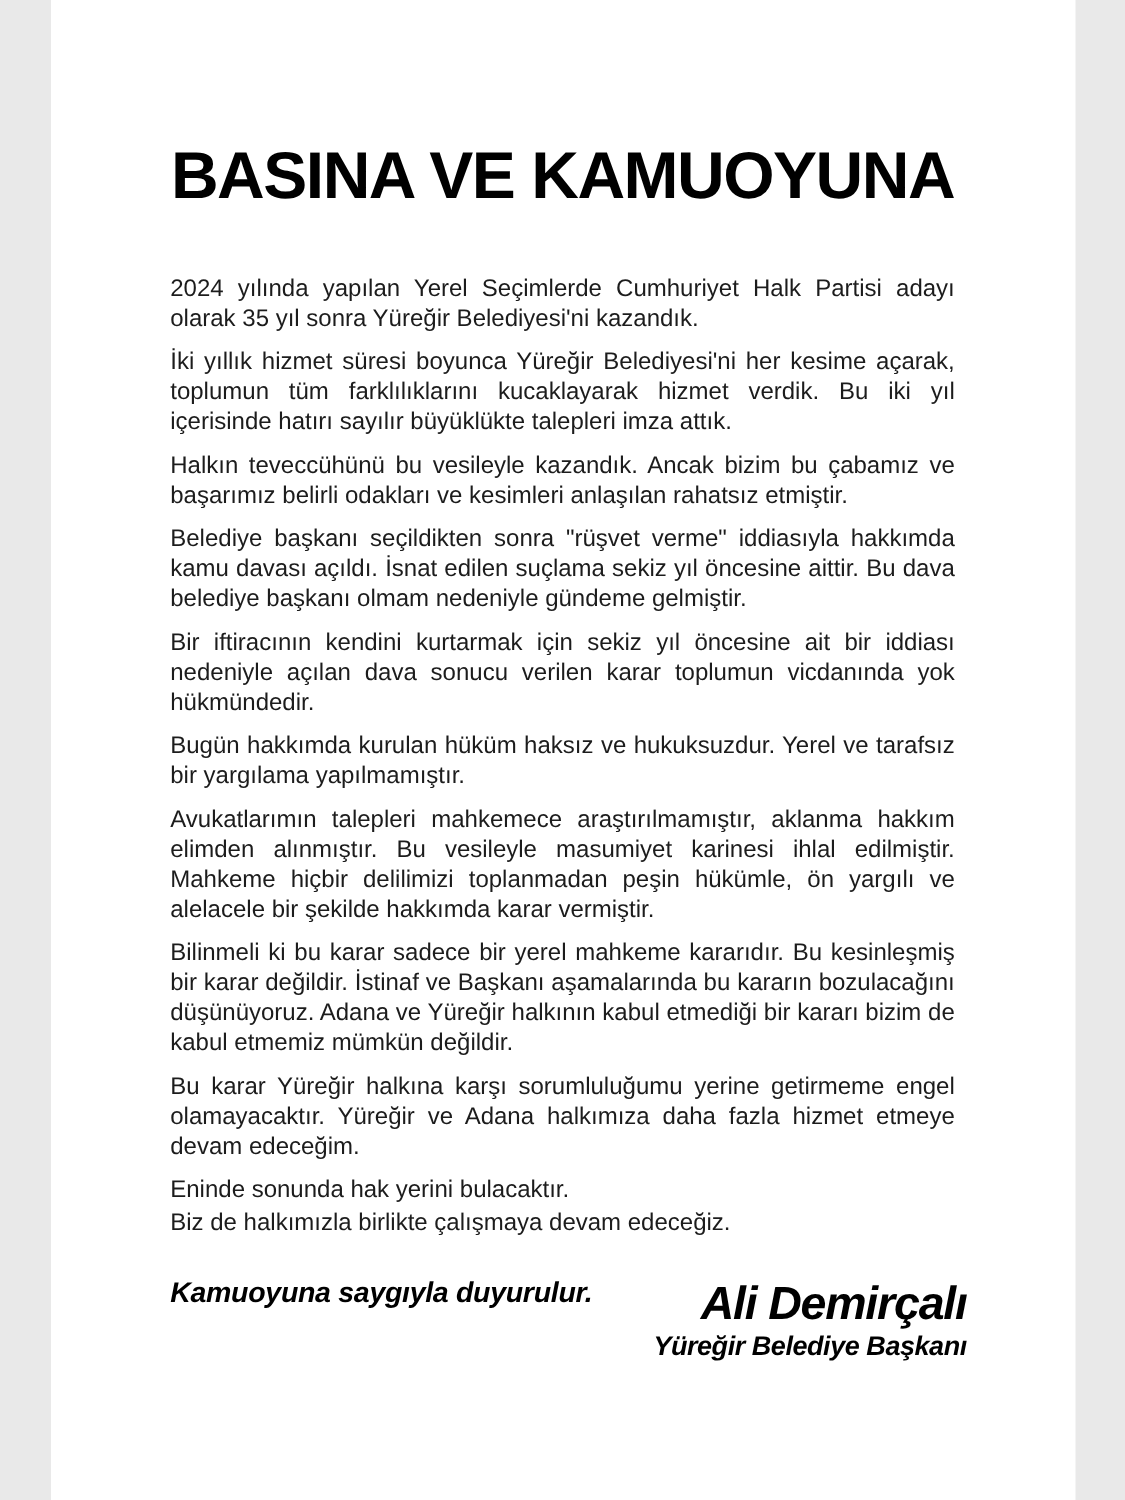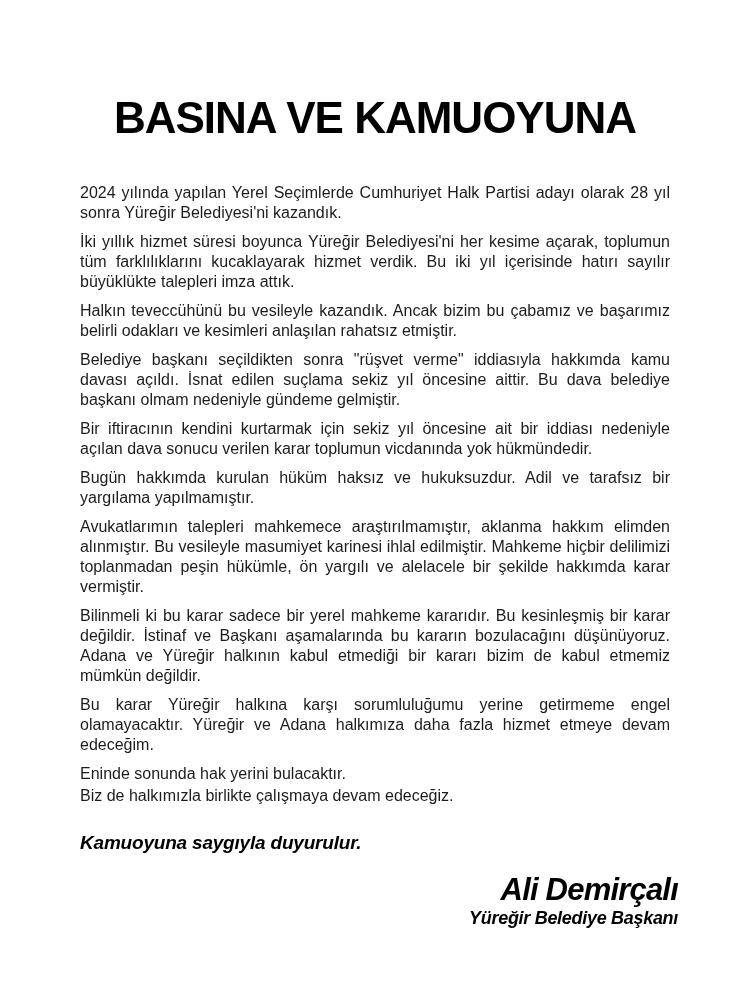--- a/index.html
+++ b/index.html
@@ -7,21 +7,21 @@
     --text: #1c1c1c;
     --heading: #000000;
   }
   * { margin: 0; padding: 0; box-sizing: border-box; }
   html, body {
     background: #e9e9e9;
     font-family: "Liberation Sans", "DejaVu Sans", sans-serif;
   }
   .page {
     position: relative;
-    width: 750px;
+    width: 683px;
     height: 1000px;
     background: var(--background, #ffffff);
     margin: 0 auto;
     overflow: hidden;
   }
   .title {
     margin-top: 93px;
     text-align: center;
     font-size: 44px;
     font-weight: 800;
@@ -45,21 +45,21 @@
   .closing {
     margin: 26px 80px 0 80px;
     font-size: 19px;
     font-weight: 800;
     letter-spacing: -0.2px;
     color: var(--heading, #000);
     font-style: italic;
   }
   .signature {
     position: absolute;
-    top: 872px;
+    top: 851px;
     right: 72px;
     text-align: right;
     font-style: italic;
     font-weight: 800;
     color: var(--heading, #000);
   }
   .sig-name {
     font-size: 31px;
     line-height: 36px;
     letter-spacing: -0.8px;
@@ -71,26 +71,26 @@
   }
 </style>
 </head>
 <body>
 
 <div class="page">
 
   <h1 class="title">BASINA VE KAMUOYUNA</h1>
 
   <div class="body-text">
-    <p>2024 yılında yapılan Yerel Seçimlerde Cumhuriyet Halk Partisi adayı olarak 28 yıl sonra Yüreğir Belediyesi'ni kazandık.</p>
+    <p>2024 yılında yapılan Yerel Seçimlerde Cumhuriyet Halk Partisi adayı olarak 35 yıl sonra Yüreğir Belediyesi'ni kazandık.</p>
     <p>İki yıllık hizmet süresi boyunca Yüreğir Belediyesi'ni her kesime açarak, toplumun tüm farklılıklarını kucaklayarak hizmet verdik. Bu iki yıl içerisinde hatırı sayılır büyüklükte talepleri imza attık.</p>
     <p>Halkın teveccühünü bu vesileyle kazandık. Ancak bizim bu çabamız ve başarımız belirli odakları ve kesimleri anlaşılan rahatsız etmiştir.</p>
     <p>Belediye başkanı seçildikten sonra "rüşvet verme" iddiasıyla hakkımda kamu davası açıldı. İsnat edilen suçlama sekiz yıl öncesine aittir. Bu dava belediye başkanı olmam nedeniyle gündeme gelmiştir.</p>
     <p>Bir iftiracının kendini kurtarmak için sekiz yıl öncesine ait bir iddiası nedeniyle açılan dava sonucu verilen karar toplumun vicdanında yok hükmündedir.</p>
-    <p>Bugün hakkımda kurulan hüküm haksız ve hukuksuzdur. Adil ve tarafsız bir yargılama yapılmamıştır.</p>
+    <p>Bugün hakkımda kurulan hüküm haksız ve hukuksuzdur. Yerel ve tarafsız bir yargılama yapılmamıştır.</p>
     <p>Avukatlarımın talepleri mahkemece araştırılmamıştır, aklanma hakkım elimden alınmıştır. Bu vesileyle masumiyet karinesi ihlal edilmiştir. Mahkeme hiçbir delilimizi toplanmadan peşin hükümle, ön yargılı ve alelacele bir şekilde hakkımda karar vermiştir.</p>
     <p>Bilinmeli ki bu karar sadece bir yerel mahkeme kararıdır. Bu kesinleşmiş bir karar değildir. İstinaf ve Başkanı aşamalarında bu kararın bozulacağını düşünüyoruz. Adana ve Yüreğir halkının kabul etmediği bir kararı bizim de kabul etmemiz mümkün değildir.</p>
     <p>Bu karar Yüreğir halkına karşı sorumluluğumu yerine getirmeme engel olamayacaktır. Yüreğir ve Adana halkımıza daha fazla hizmet etmeye devam edeceğim.</p>
     <p class="tight">Eninde sonunda hak yerini bulacaktır.</p>
     <p class="tight">Biz de halkımızla birlikte çalışmaya devam edeceğiz.</p>
   </div>
 
   <p class="closing">Kamuoyuna saygıyla duyurulur.</p>
 
   <div class="signature">

